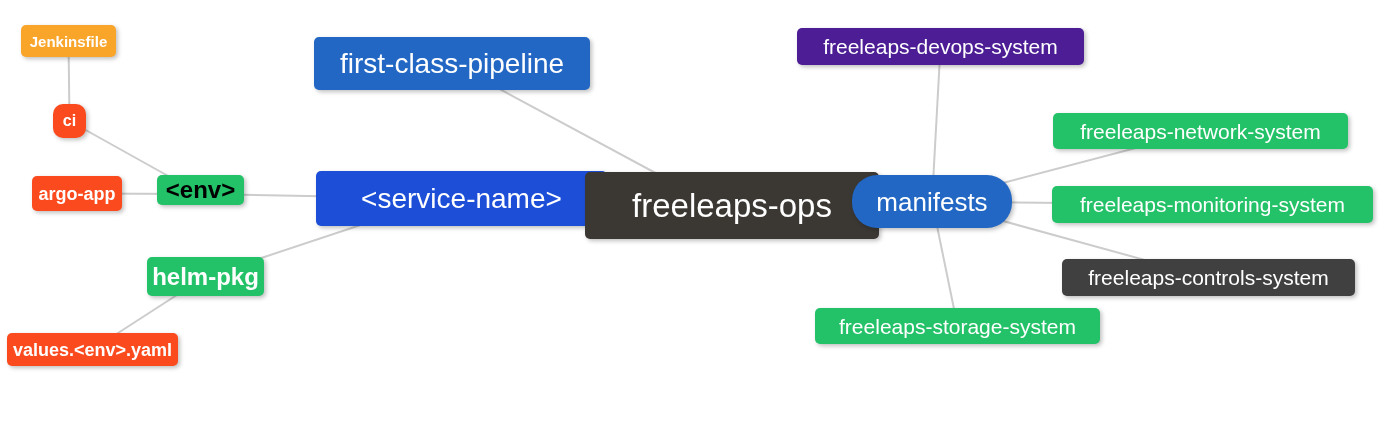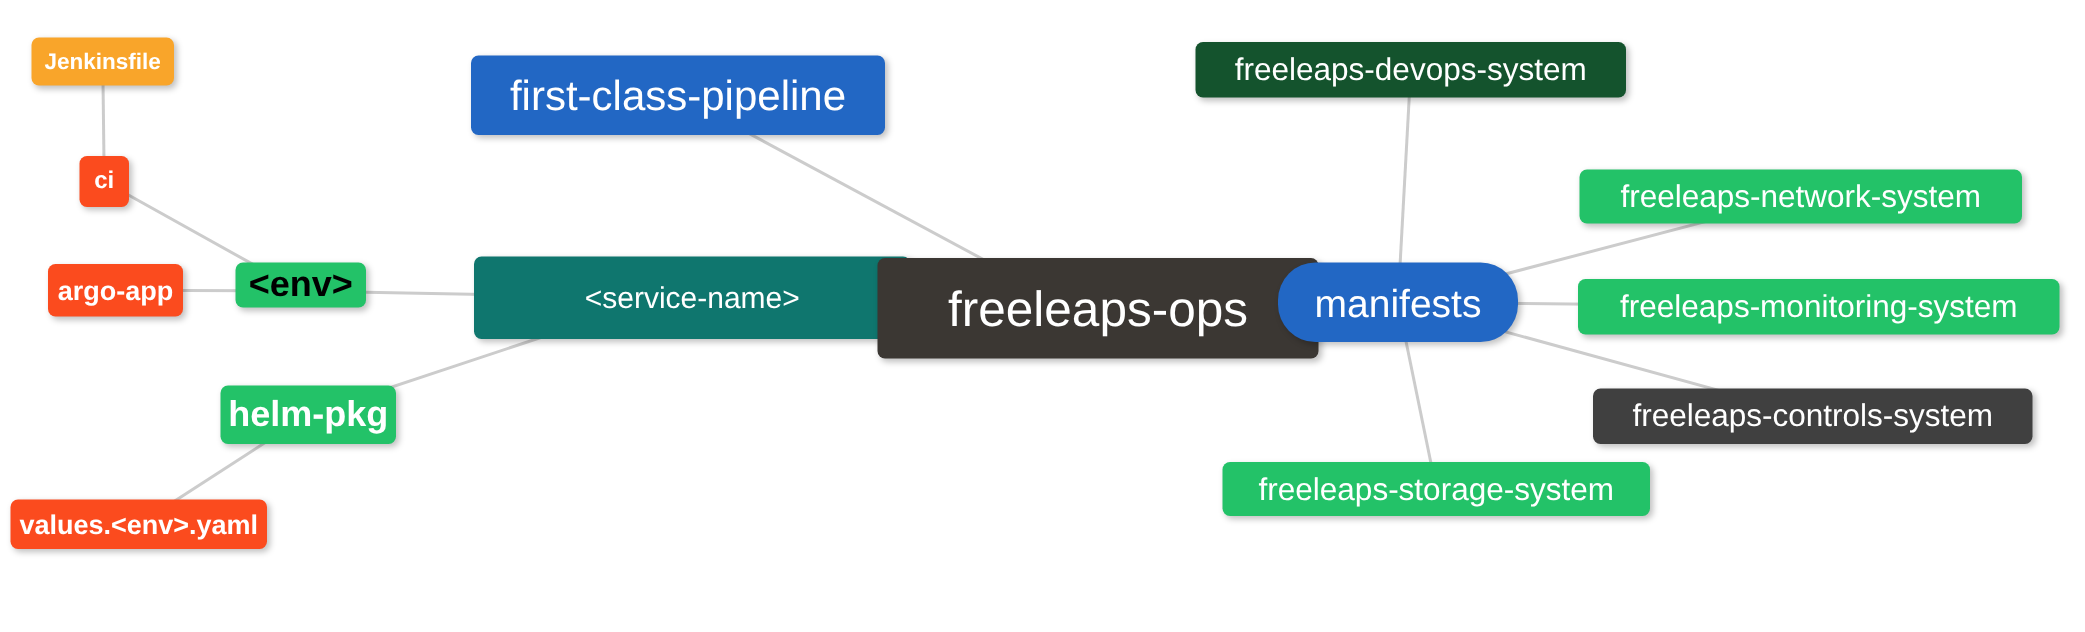--- a/index.html
+++ b/index.html
@@ -53,28 +53,28 @@
       <line x1="440.5" y1="198.5" x2="716" y2="205.5" stroke="#CCCCCC" stroke-width="2"></line>
       <line x1="716" y1="205.5" x2="932" y2="201.5" stroke="#CCCCCC" stroke-width="2"></line>
       <line x1="932" y1="201.5" x2="940.5" y2="46.5" stroke="#CCCCCC" stroke-width="2"></line>
       <line x1="932" y1="201.5" x2="1200.5" y2="131" stroke="#CCCCCC" stroke-width="2"></line>
       <line x1="932" y1="201.5" x2="1212.5" y2="204.5" stroke="#CCCCCC" stroke-width="2"></line>
       <line x1="932" y1="201.5" x2="1208.5" y2="277.5" stroke="#CCCCCC" stroke-width="2"></line>
       <line x1="932" y1="201.5" x2="957.5" y2="326" stroke="#CCCCCC" stroke-width="2"></line>
     </svg>
   <div>
       <div class="node bold" style="left: 21px; top: 25px; width: 95px; height: 32px; font-size: 15px; background: rgb(249, 165, 42); color: rgb(255, 255, 255);">Jenkinsfile</div>
-      <div class="node bold" style="left: 53px; top: 104px; width: 33px; height: 34px; font-size: 16px; background: rgb(251, 75, 30); color: rgb(255, 255, 255);">ci</div>
+      <div class="node bold" style="left: 53px; top: 104px; width: 33px; height: 34px; font-size: 16px; background: rgb(251, 75, 30); color: rgb(255, 255, 255); border-radius: 10px;">ci</div>
       <div class="node bold" style="left: 32px; top: 176px; width: 90px; height: 35px; font-size: 18px; background: rgb(251, 75, 30); color: rgb(255, 255, 255);">argo-app</div>
       <div class="node bold" style="left: 157px; top: 175px; width: 87px; height: 30px; font-size: 24px; background: rgb(35, 194, 104); color: #000000;">&lt;env&gt;</div>
       <div class="node bold" style="left: 147px; top: 257px; width: 117px; height: 39px; font-size: 24px; background: rgb(35, 194, 104); color: rgb(255, 255, 255);">helm-pkg</div>
       <div class="node bold" style="left: 7px; top: 333px; width: 171px; height: 33px; font-size: 18px; background: rgb(251, 75, 30); color: rgb(255, 255, 255);">values.&lt;env&gt;.yaml</div>
       <div class="node" style="left: 314px; top: 37px; width: 276px; height: 53px; font-size: 28px; background: rgb(34, 103, 196); color: rgb(255, 255, 255);">first-class-pipeline</div>
-      <div class="node" style="left: 316px; top: 171px; width: 291px; height: 55px; font-size: 20px; background: #0f766e; color: rgb(255, 255, 255);">&lt;service-name&gt;</div>
+      <div class="node" style="left: 316px; top: 171px; width: 291px; height: 55px; font-size: 28px; background: #1d4ed8; color: rgb(255, 255, 255);">&lt;service-name&gt;</div>
       <div class="node" style="left: 585px; top: 172px; width: 294px; height: 67px; font-size: 33px; background: rgb(59, 55, 51); color: rgb(255, 255, 255);">freeleaps-ops</div>
       <div class="node" style="left: 852px; top: 175px; width: 160px; height: 53px; font-size: 26px; background: rgb(34, 103, 196); color: rgb(255, 255, 255); border-radius: 25px;">manifests</div>
-      <div class="node" style="left: 797px; top: 28px; width: 287px; height: 37px; font-size: 21px; background: #14532d; color: rgb(255, 255, 255);">freeleaps-devops-system</div>
+      <div class="node" style="left: 797px; top: 28px; width: 287px; height: 37px; font-size: 21px; background: #4c1d95; color: rgb(255, 255, 255);">freeleaps-devops-system</div>
       <div class="node" style="left: 1053px; top: 113px; width: 295px; height: 36px; font-size: 21px; background: rgb(35, 194, 104); color: rgb(255, 255, 255);">freeleaps-network-system</div>
       <div class="node" style="left: 1052px; top: 186px; width: 321px; height: 37px; font-size: 21px; background: rgb(35, 194, 104); color: rgb(255, 255, 255);">freeleaps-monitoring-system</div>
       <div class="node" style="left: 1062px; top: 259px; width: 293px; height: 37px; font-size: 21px; background: #404040; color: rgb(255, 255, 255);">freeleaps-controls-system</div>
       <div class="node" style="left: 815px; top: 308px; width: 285px; height: 36px; font-size: 21px; background: rgb(35, 194, 104); color: rgb(255, 255, 255);">freeleaps-storage-system</div>
     </div>
 </div>
 
 </body></html>

